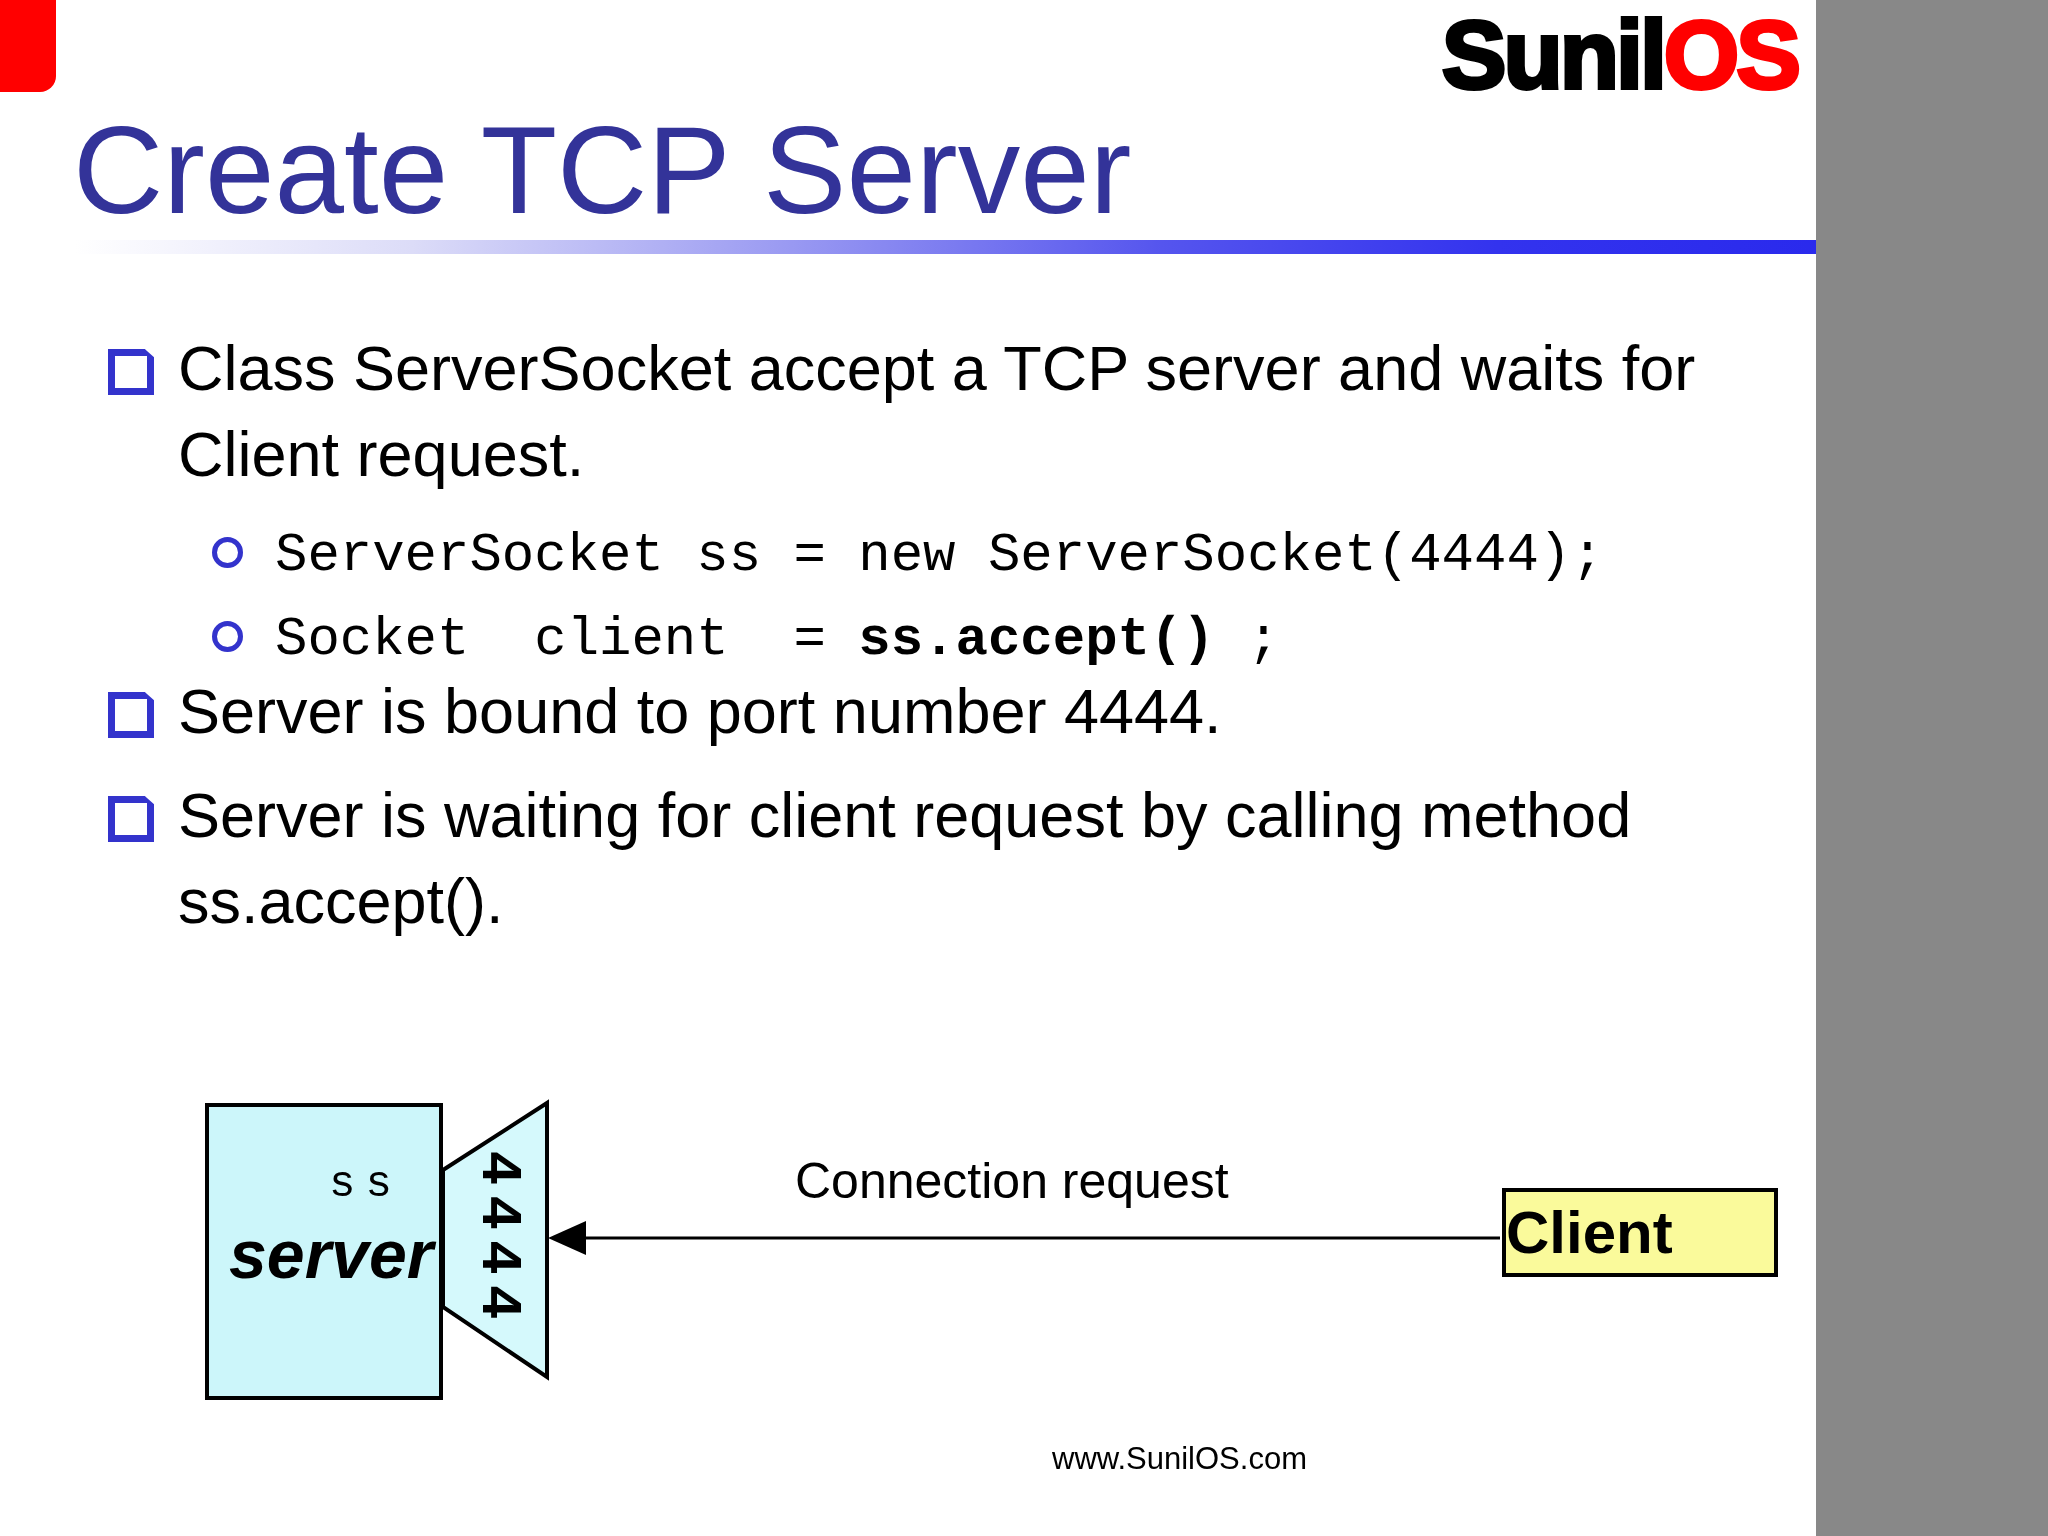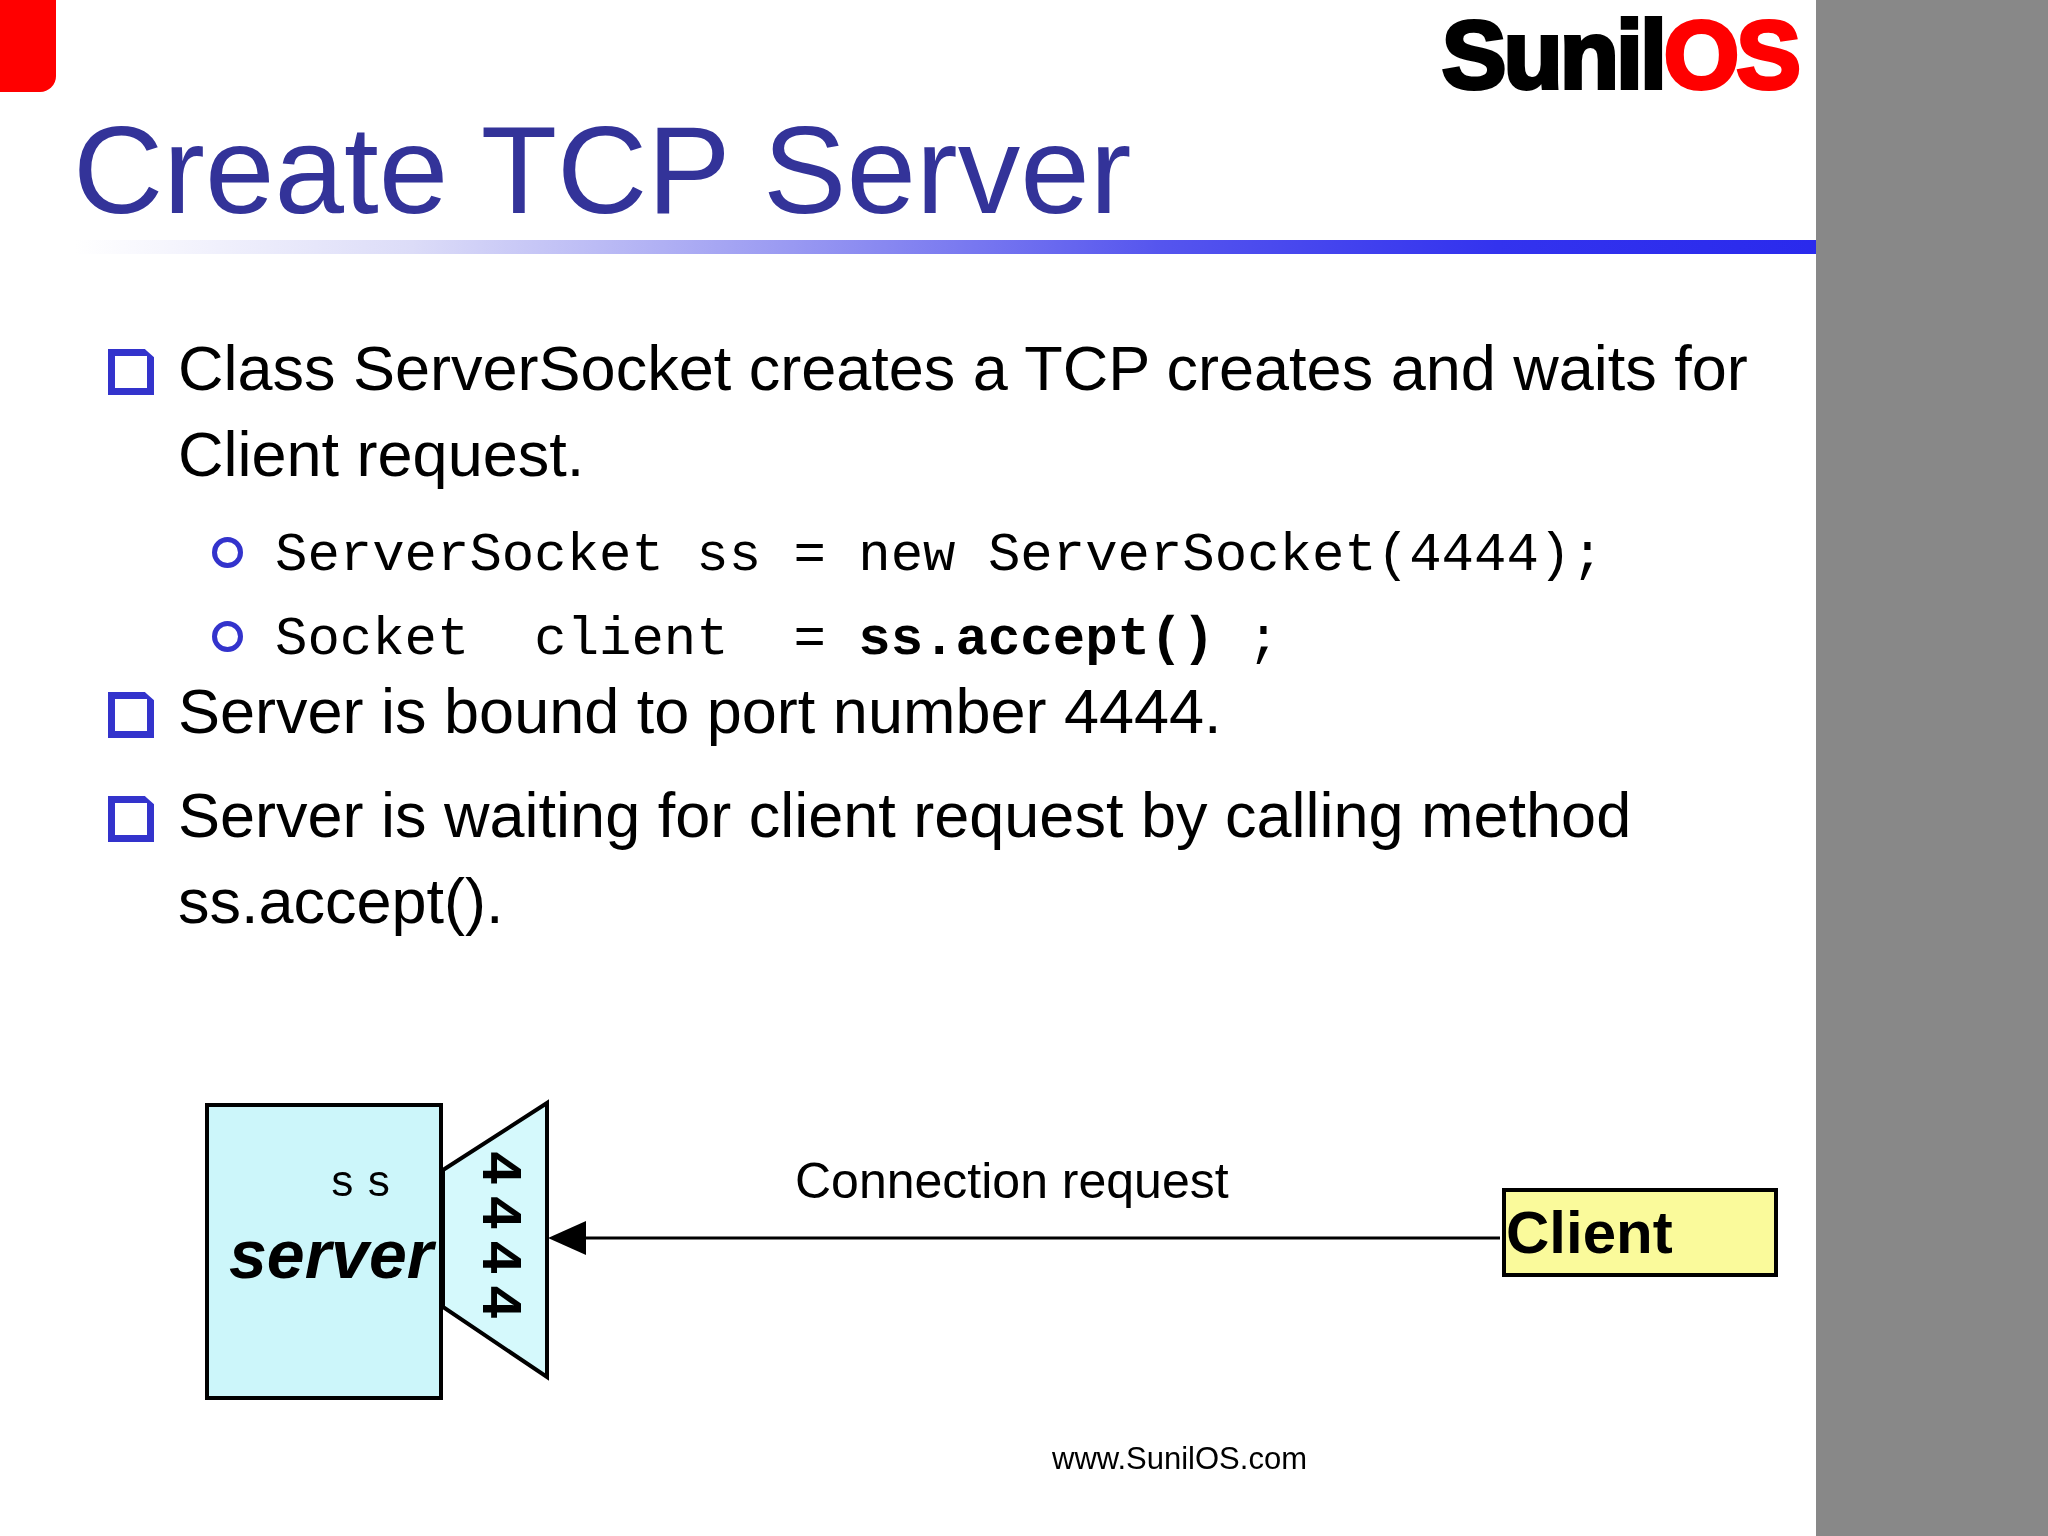--- a/index.html
+++ b/index.html
@@ -106,21 +106,21 @@
 
   <div class="logo">
     <span class="black">Sunil</span><span class="red">OS</span>
   </div>
 
   <h1 class="title">Create TCP Server</h1>
   <div class="title-rule"></div>
 
   <div class="brow row-b1">
     <div class="sq-bullet"></div>
-    <div class="btext">Class ServerSocket creates a TCP creates and waits for
+    <div class="btext">Class ServerSocket accept a TCP server and waits for
 Client request.</div>
   </div>
 
   <div class="brow row-code1">
     <div class="ci-bullet"></div>
     <div class="ctext">ServerSocket ss = new ServerSocket(4444);</div>
   </div>
 
   <div class="brow row-code2">
     <div class="ci-bullet"></div>

